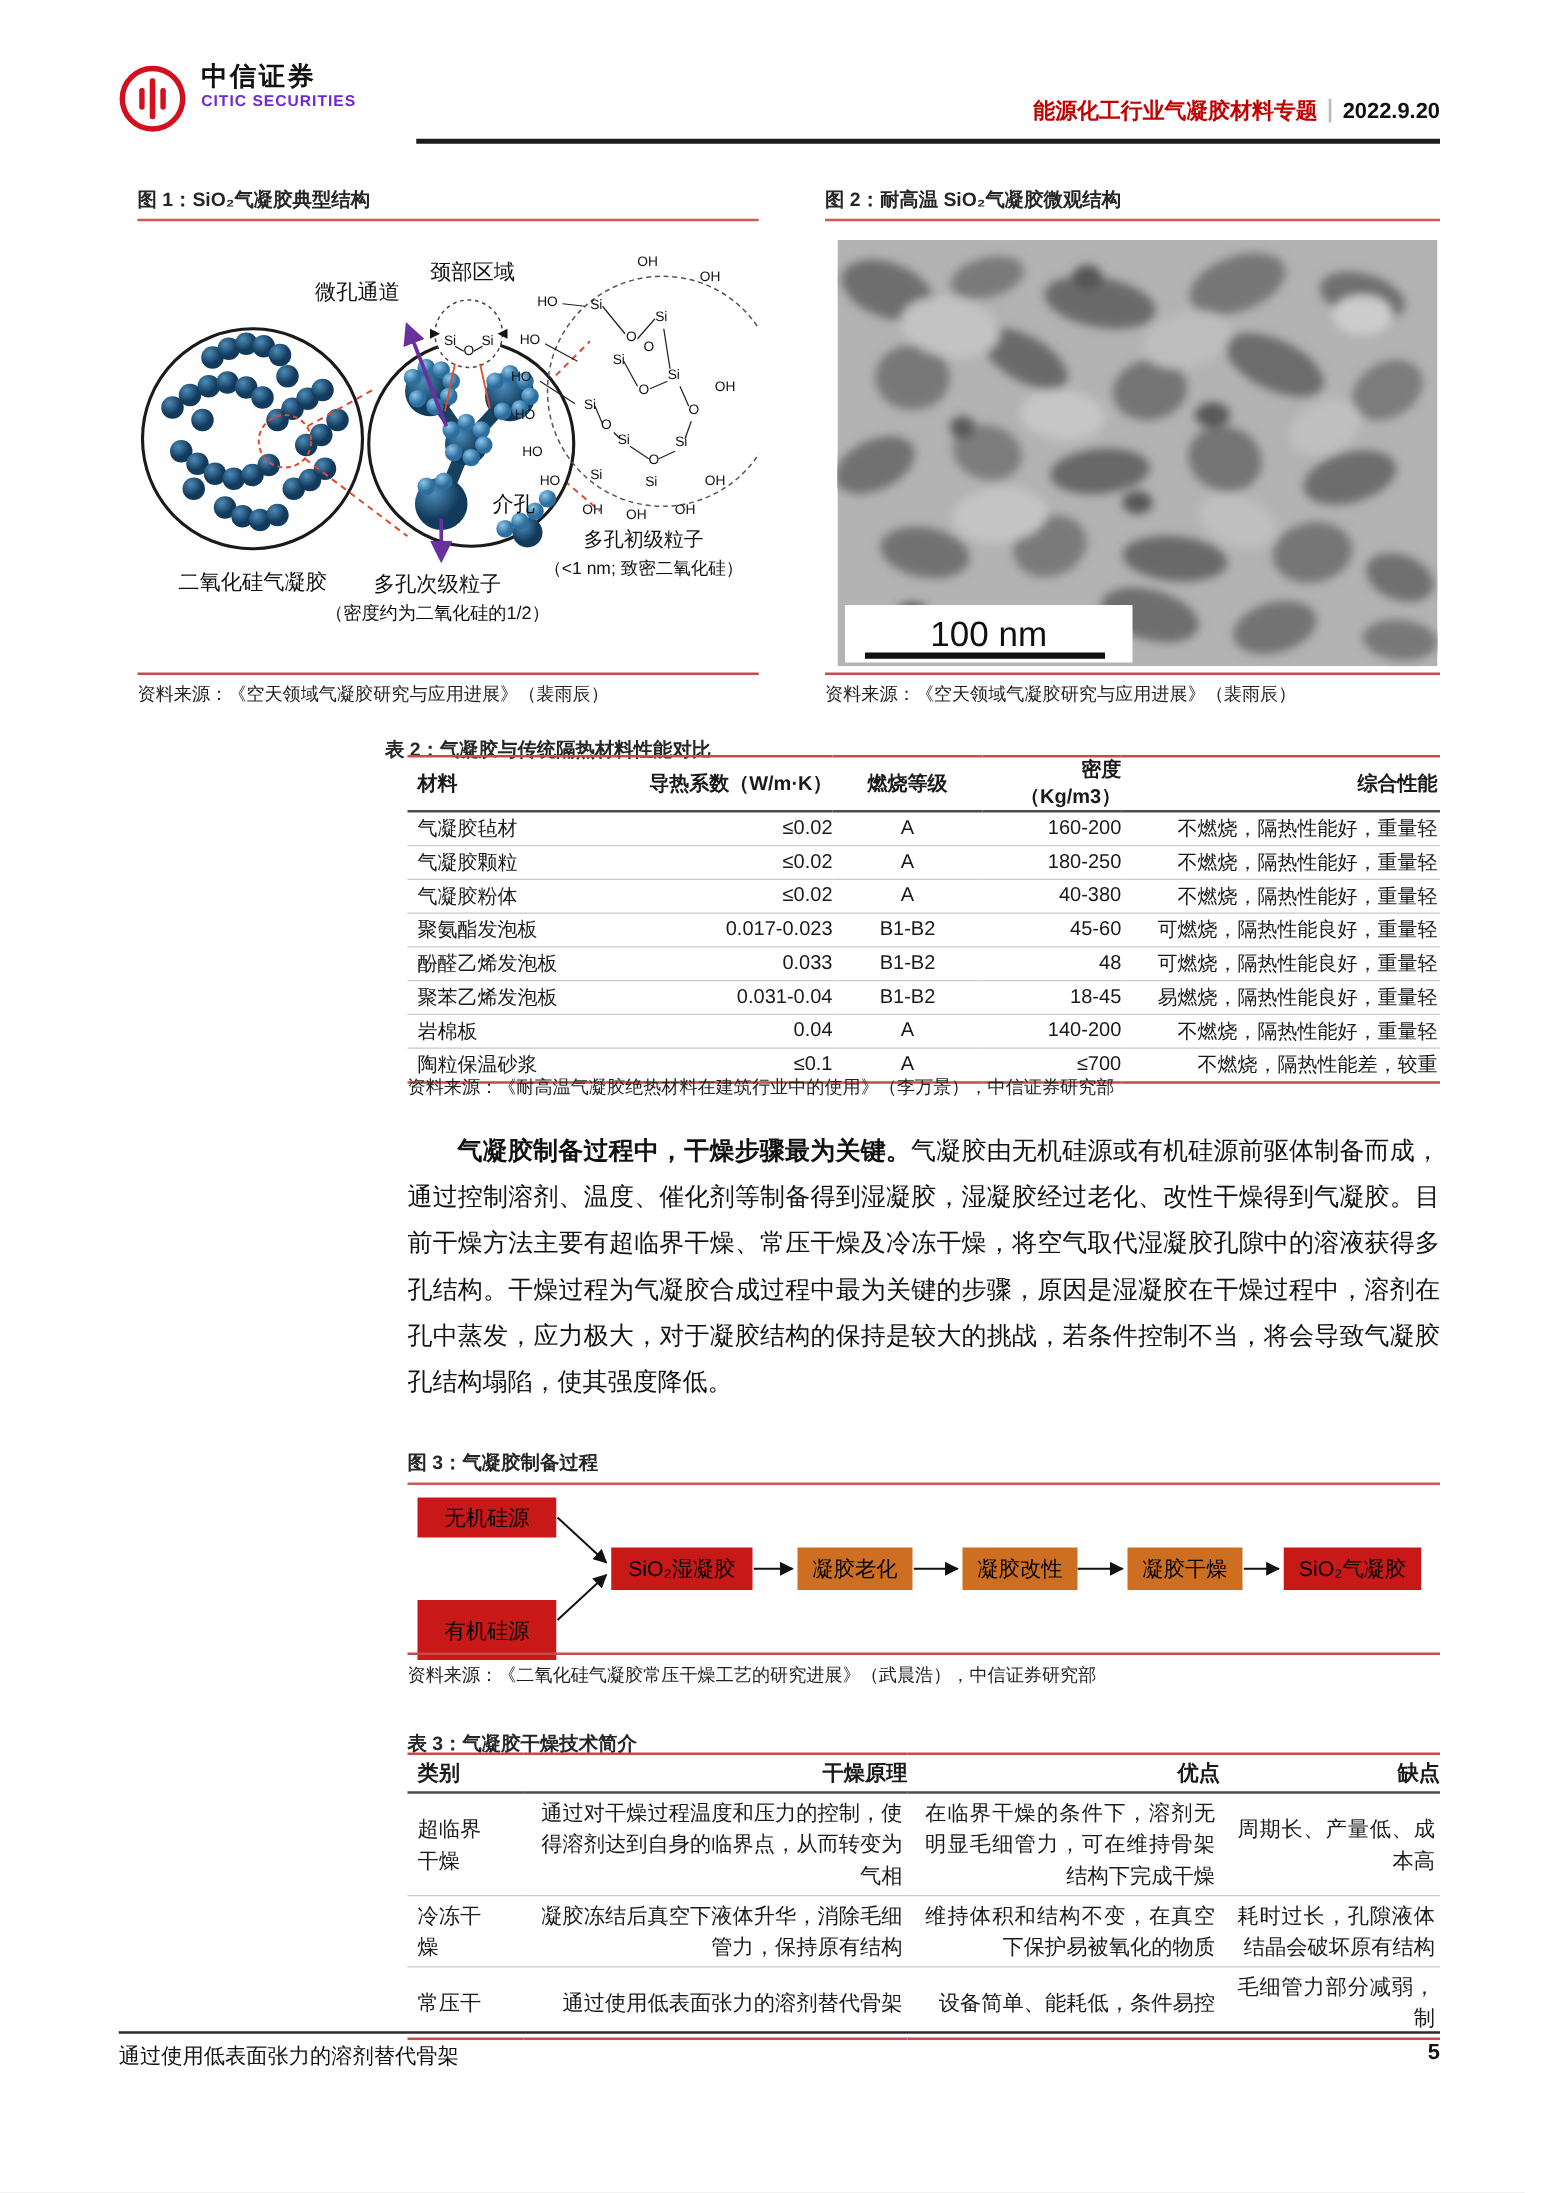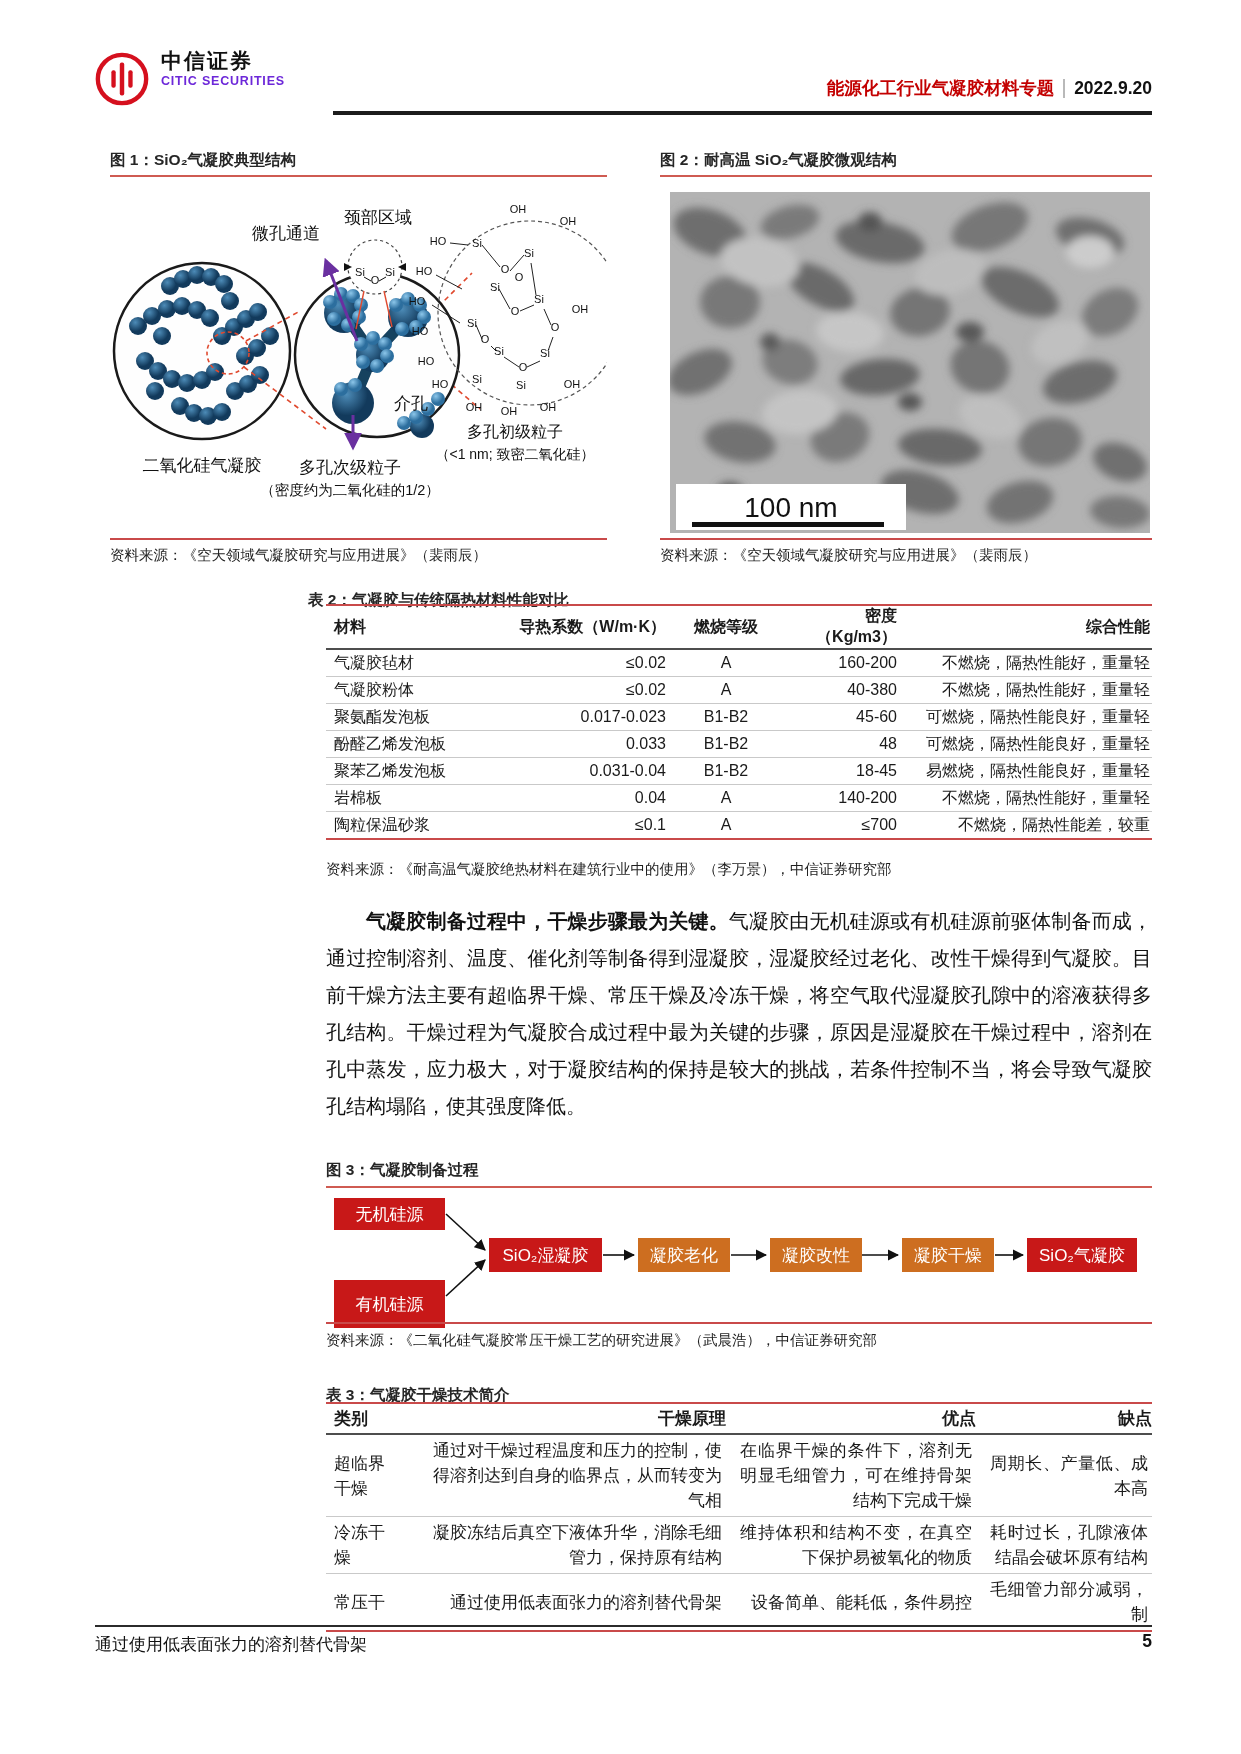--- a/index.html
+++ b/index.html
@@ -40,21 +40,21 @@
   #t3 td{font-size:17px;line-height:25px;padding:3px 0;vertical-align:middle;}
   #t3 tbody tr+tr td{border-top:1px solid #c9c9c9;}
   #t3 th:nth-child(1),#t3 td:nth-child(1){text-align:left;padding-left:8px;padding-right:30px;}
   #t3 th:nth-child(n+2){text-align:right;}
   #t3 td:nth-child(n+2){text-align:justify;text-align-last:right;padding-left:14px;padding-right:4px;}
   
   .para{width:826px;font-size:20px;line-height:37px;text-align:justify;text-indent:2em;color:#111;}
   .para b{font-weight:bold;}
   
   .flow-box{position:absolute;display:flex;align-items:center;justify-content:center;
-            color:#ffffff;font-size:17px;font-weight:500;white-space:nowrap;text-align:right;}
+            color:#000000;font-size:17px;font-weight:500;white-space:nowrap;text-align:right;}
   .flow-red{background:#c81818;}
   .flow-orange{background:#cd6e20;}
   
   .foot-rule{left:95px;top:1625px;width:1057px;height:2px;background:#2b2b2b;}
   .foot-text{left:95px;top:1633px;font-size:17px;color:#111;}
   .foot-page{top:1631px;right:89px;font-size:17.5px;font-weight:bold;color:#111;}
   svg text{font-family:"Liberation Sans","DejaVu Sans",sans-serif;}
 </style>
 </head>
 <body>
@@ -347,20 +347,27 @@
     </thead>
     <tbody>
       <tr>
           <td>气凝胶毡材</td>
           <td>≤0.02</td>
           <td>A</td>
           <td>160-200</td>
           <td>不燃烧，隔热性能好，重量轻</td>
         </tr>
       <tr>
+          <td>气凝胶颗粒</td>
+          <td>≤0.02</td>
+          <td>A</td>
+          <td>180-250</td>
+          <td>不燃烧，隔热性能好，重量轻</td>
+        </tr>
+      <tr>
           <td>气凝胶粉体</td>
           <td>≤0.02</td>
           <td>A</td>
           <td>40-380</td>
           <td>不燃烧，隔热性能好，重量轻</td>
         </tr>
       <tr>
           <td>聚氨酯发泡板</td>
           <td>0.017-0.023</td>
           <td>B1-B2</td>

